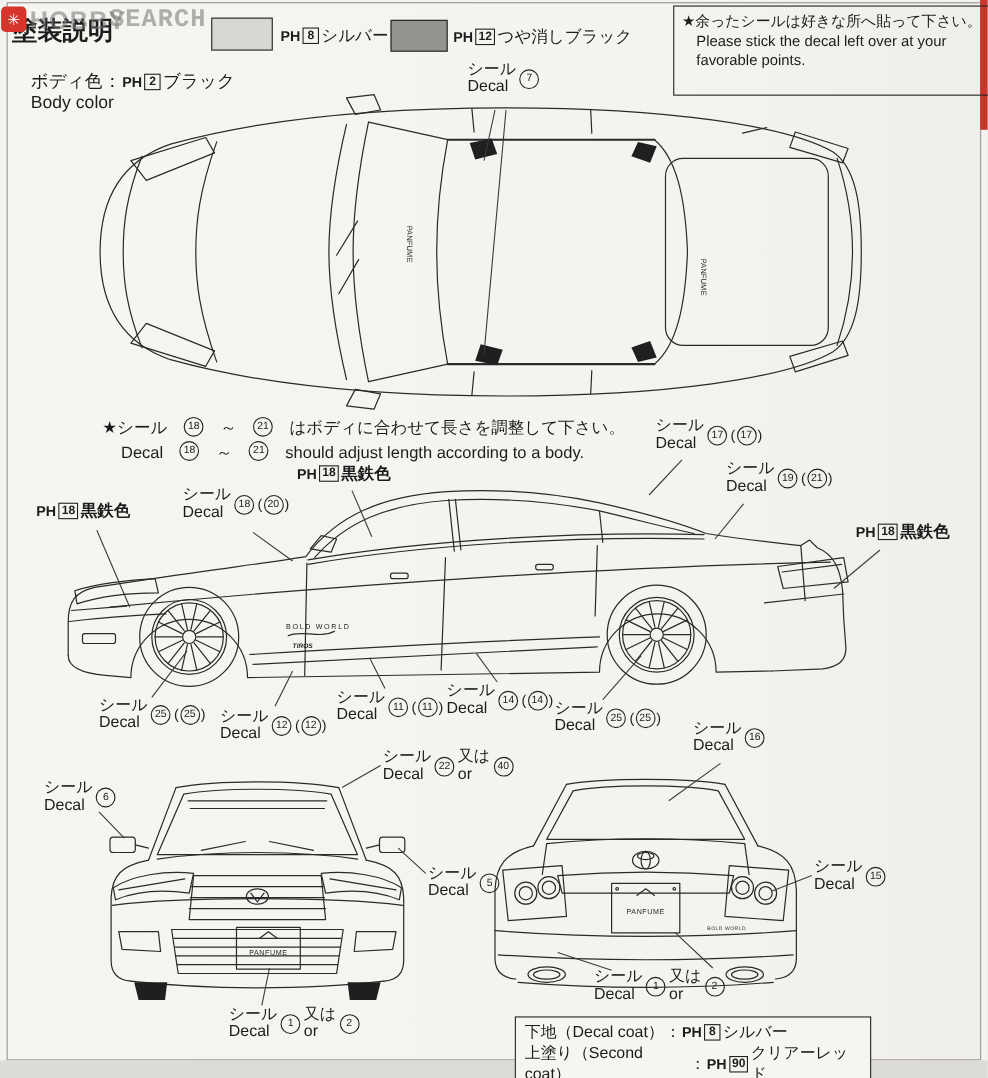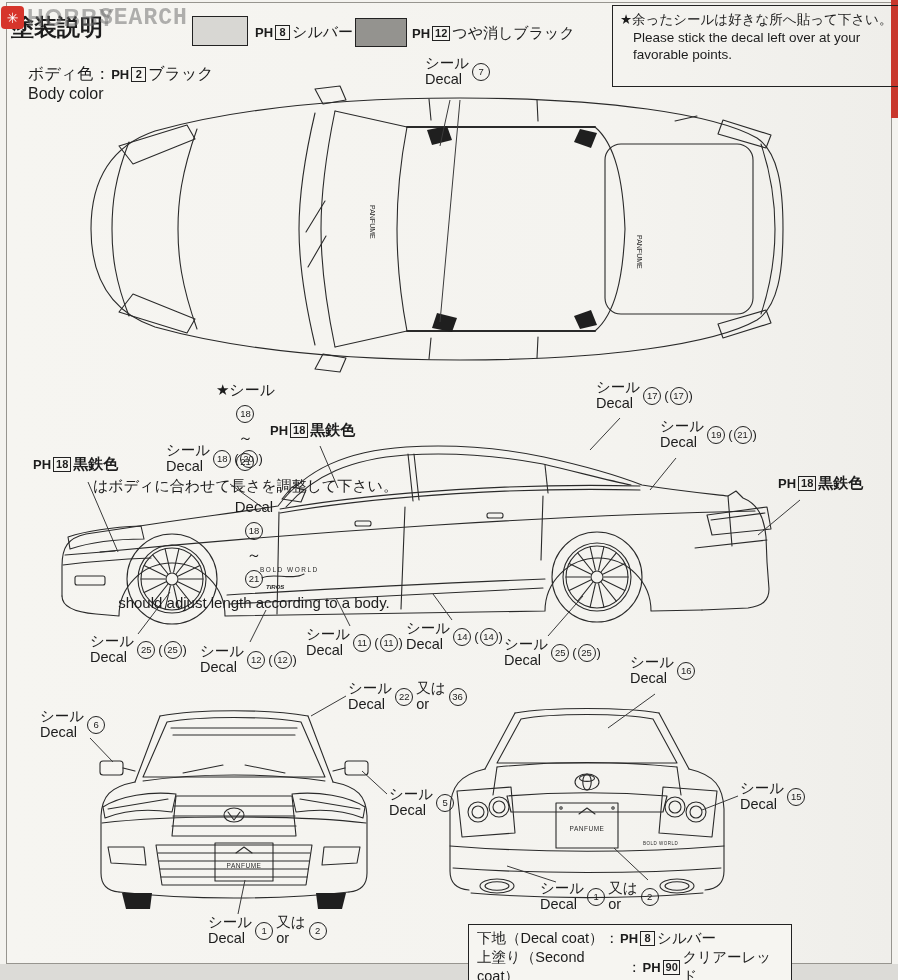--- a/index.html
+++ b/index.html
@@ -44,21 +44,21 @@
     padding:0 2px;min-width:9px;text-align:center;font-weight:bold;margin:0 1px;}
   .c-num{display:inline-flex;width:16px;height:16px;border:1.2px solid #222;border-radius:50%;
     align-items:center;justify-content:center;font-size:9.5px;flex:none;background:transparent;}
   .paren{display:inline-flex;align-items:center;font-size:13px;gap:1px;}
 
   
   .spare-box{position:absolute;left:612px;top:5px;width:282px;height:70px;border:1.5px solid #222;
     padding:5px 7px;font-size:13.5px;line-height:1.3;z-index:5;background:transparent;}
   .spare-box .en{margin-left:13px;}
   .adjust-note{position:absolute;left:93px;top:379px;z-index:5;font-size:15px;line-height:1.45;}
-  .adjust-note .row{display:flex;align-items:center;gap:4px;flex-direction:column;}
+  .adjust-note .row{display:flex;gap:15px;}
   .adjust-note .en-row{margin-left:17px;}
   .coat-box{position:absolute;left:468px;top:924px;width:306px;height:52px;border:1.5px solid #222;
     background:#f6f5f1;z-index:6;padding:4px 8px;font-size:14.5px;display:flex;flex-direction:column;justify-content:space-around;}
   .coat-box .row{display:flex;align-items:center;gap:1px;}
 
   
   .callout{position:absolute;display:flex;align-items:center;gap:3px;z-index:5;line-height:1.1;}
   .callout .stack{display:flex;flex-direction:column;}
   .callout .jp{font-size:14.5px;}
   .callout .en{font-size:14.5px;}
@@ -452,21 +452,21 @@
       <div class="callout" style="left: 348px; top: 681px;">
         <div class="stack">
           <span class="jp">シール</span>
           <span class="en">Decal</span>
         </div>
         <span class="c-num">22</span>
         <div class="stack">
           <span class="jp">又は</span>
           <span class="en">or</span>
         </div>
-        <span class="c-num">36</span>
+        <span class="c-num">40</span>
       </div>
       <div class="callout" style="left: 389px; top: 787px;">
         <div class="stack">
           <span class="jp">シール</span>
           <span class="en">Decal</span>
         </div>
         <span class="c-num">5</span>
       </div>
       <div class="callout" style="left: 740px; top: 781px;">
         <div class="stack">

